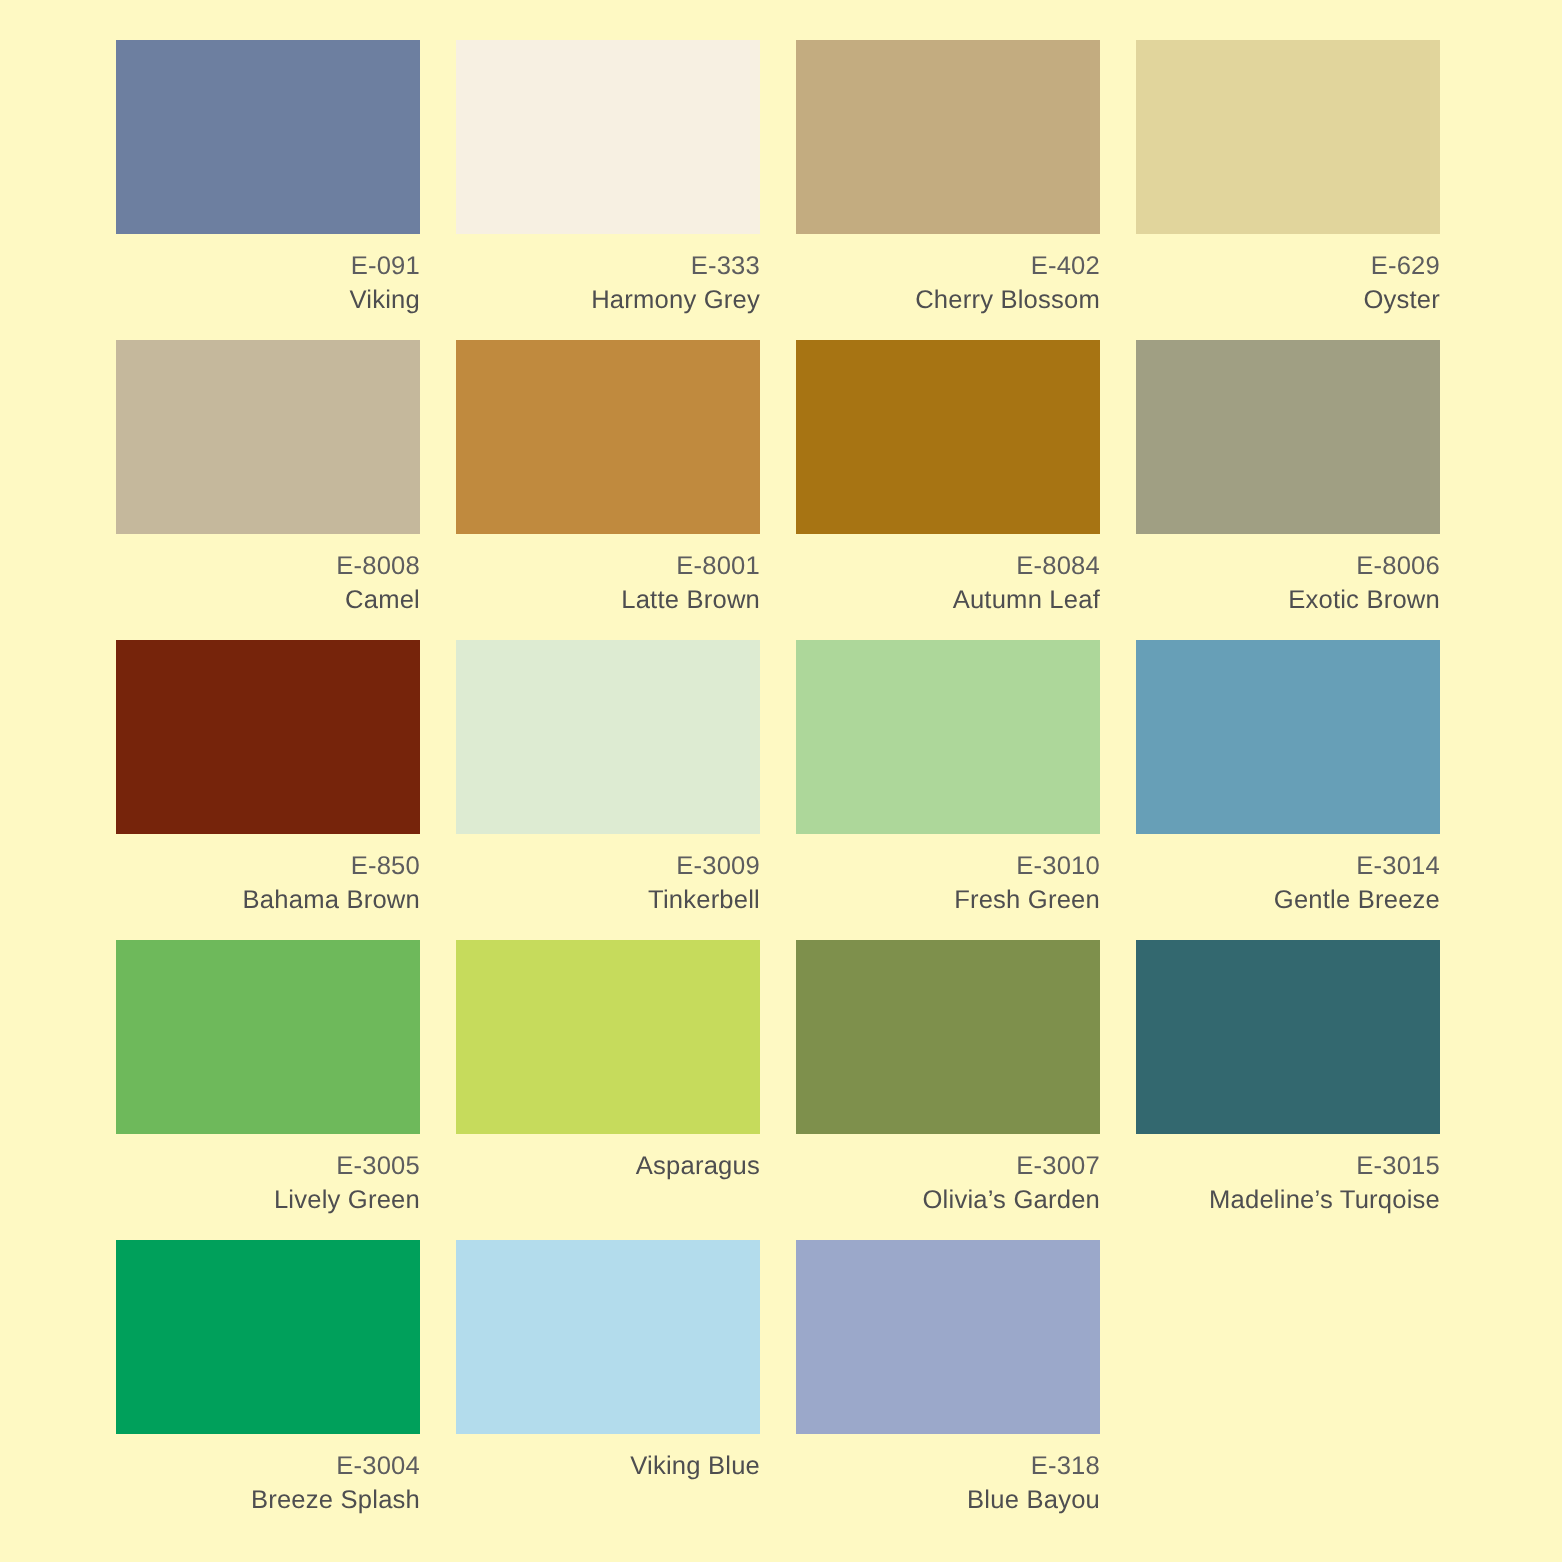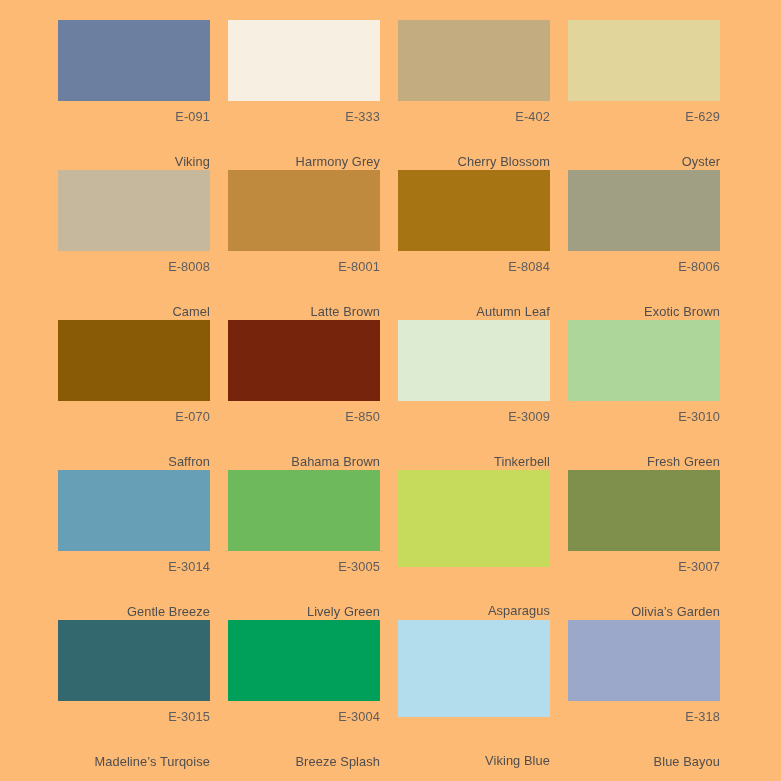--- a/index.html
+++ b/index.html
@@ -13,21 +13,21 @@
     height: 781px;
     font-family: "Liberation Sans", "DejaVu Sans", sans-serif;
     -webkit-font-smoothing: antialiased;
     overflow: hidden;
   }
 
   #palette-sheet {
     position: relative;
     width: 781px;
     height: 781px;
-    background: #fdba74;
+    background: #fef9c3;
     box-sizing: border-box;
     padding: 20px 59px 0 58px;
   }
 
   #swatch-grid {
     display: grid;
     grid-template-columns: repeat(4, 152px);
     grid-auto-rows: 150px;
     column-gap: 18px;
     row-gap: 0px;
@@ -66,21 +66,20 @@
     letter-spacing: 0.1px;
     white-space: nowrap;
   }
 
   .swatch-code {
     color: #5d5d5f;
   }
 
   .swatch-name {
     color: #4e4e50;
-    margin-top: 28px;
   }
 </style>
 </head>
 <body>
 
 <div id="palette-sheet">
   <div id="swatch-grid">
       <div class="swatch-cell">
         <div class="swatch-chip" style="background-color: rgb(109, 127, 160);"></div>
         <div class="swatch-caption">
@@ -131,27 +130,20 @@
         </div>
       </div>
       <div class="swatch-cell">
         <div class="swatch-chip" style="background-color: rgb(160, 159, 131);"></div>
         <div class="swatch-caption">
           <span class="swatch-code">E-8006</span>
           <span class="swatch-name">Exotic Brown</span>
         </div>
       </div>
       <div class="swatch-cell">
-        <div class="swatch-chip" style="background-color: rgb(138, 91, 6);"></div>
-        <div class="swatch-caption">
-          <span class="swatch-code">E-070</span>
-          <span class="swatch-name">Saffron</span>
-        </div>
-      </div>
-      <div class="swatch-cell">
         <div class="swatch-chip" style="background-color: rgb(118, 36, 11);"></div>
         <div class="swatch-caption">
           <span class="swatch-code">E-850</span>
           <span class="swatch-name">Bahama Brown</span>
         </div>
       </div>
       <div class="swatch-cell">
         <div class="swatch-chip" style="background-color: rgb(221, 235, 210);"></div>
         <div class="swatch-caption">
           <span class="swatch-code">E-3009</span>

